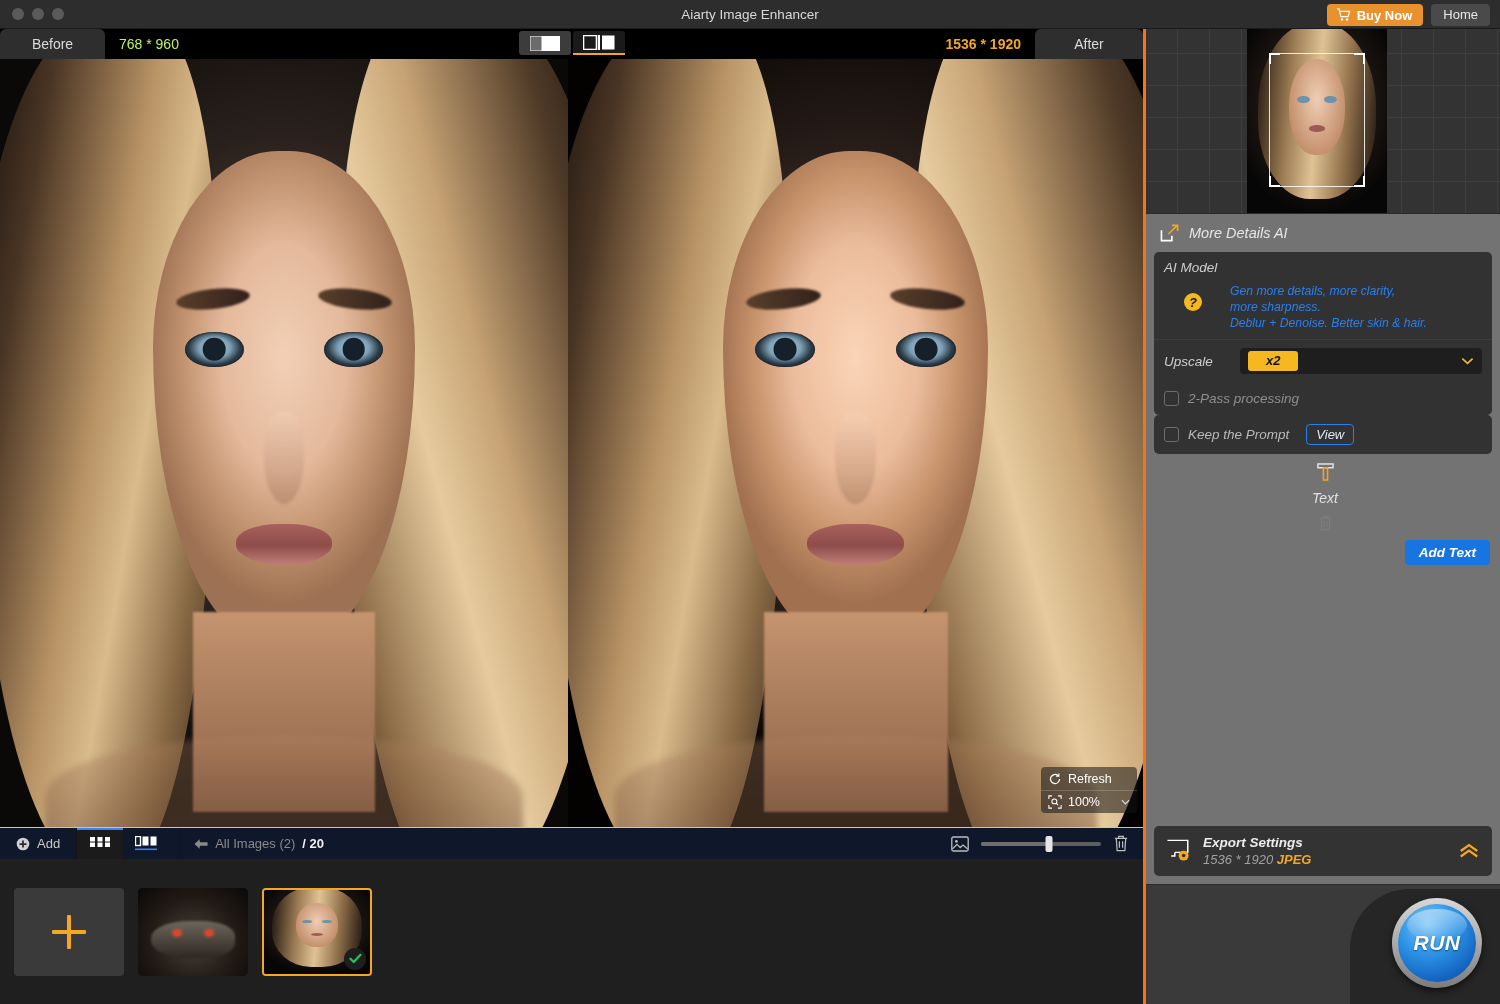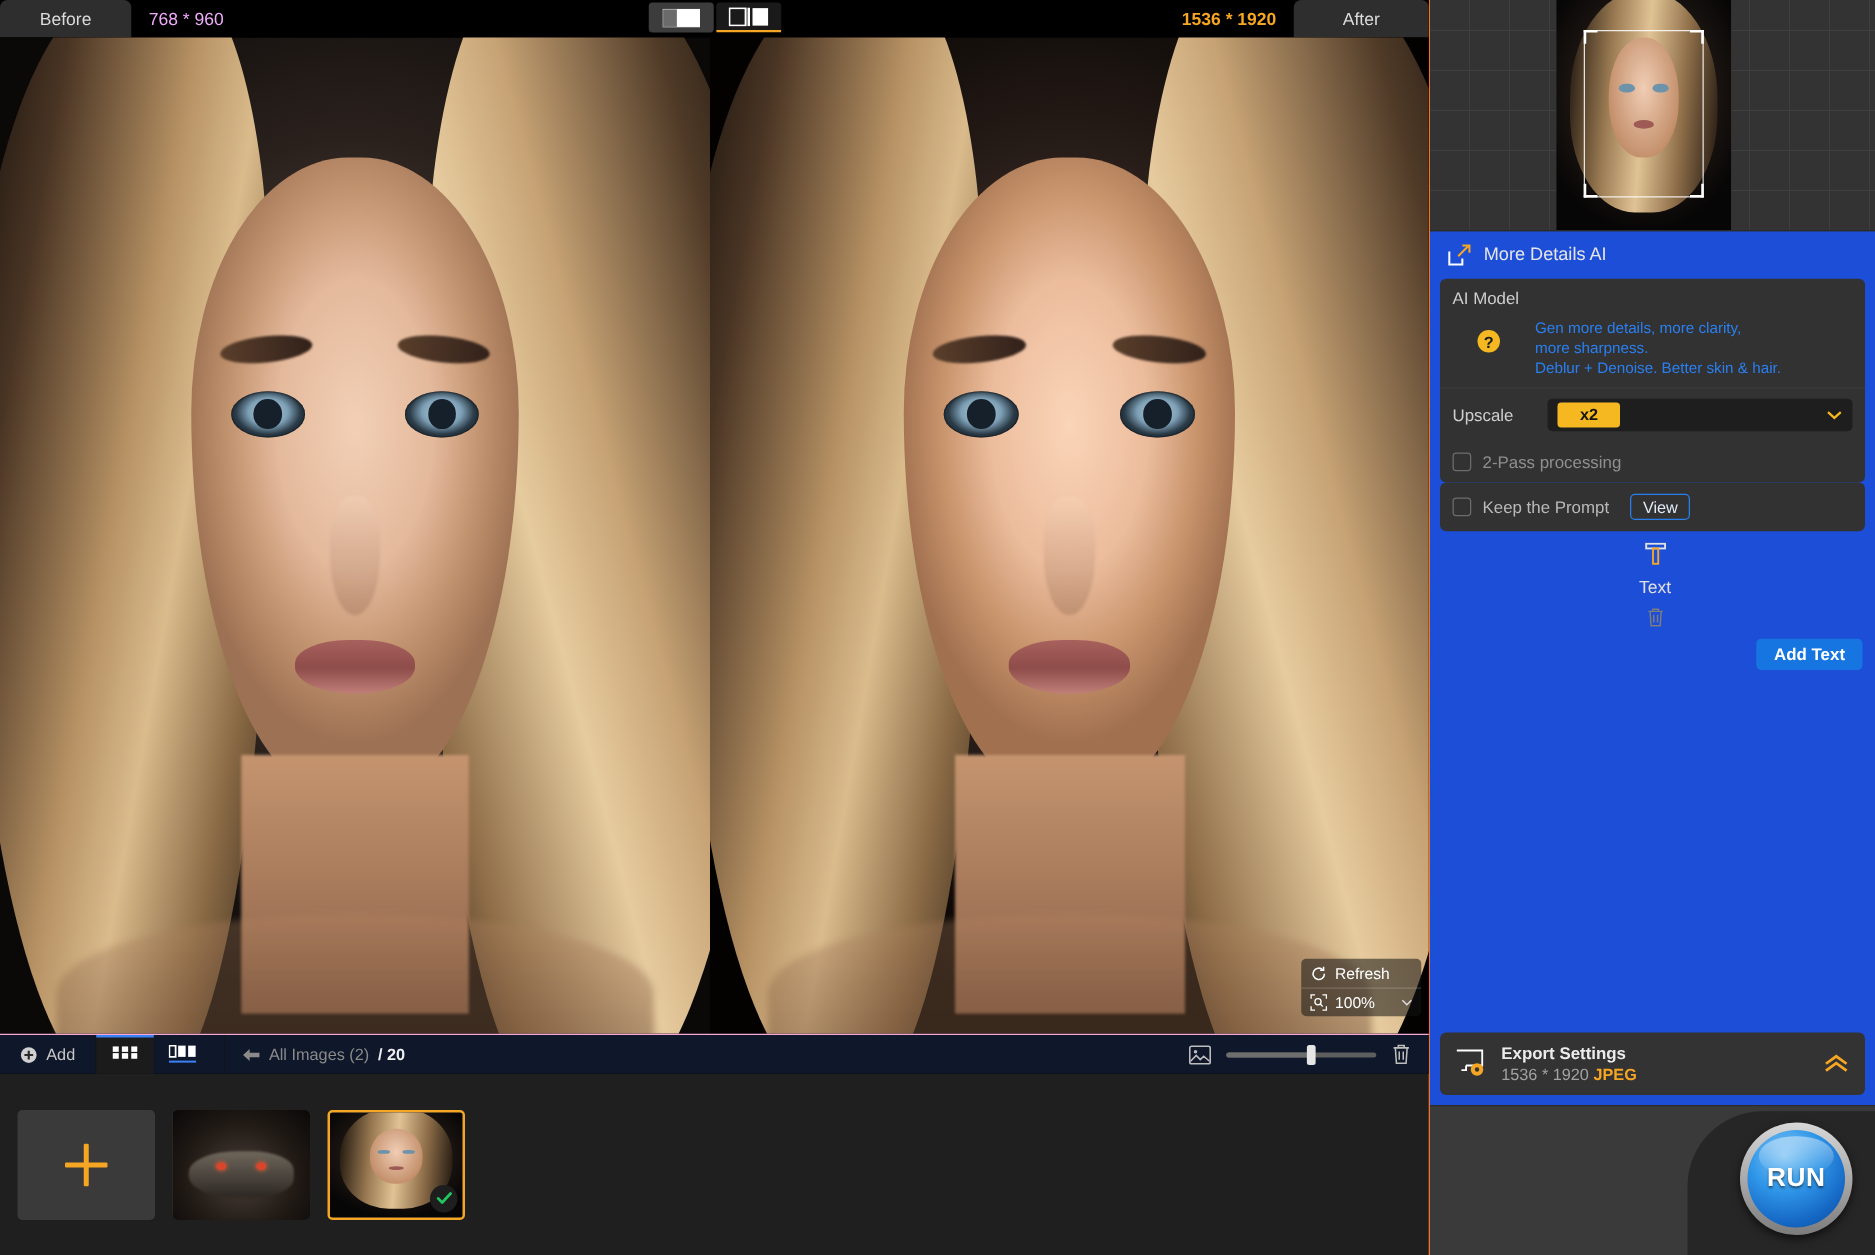--- a/index.html
+++ b/index.html
@@ -48,35 +48,35 @@
   }
   .btn-home {
     background: #4a4a4a; color: #e8e8e8;
     font-size: 13px; border-radius: 4px;
     padding: 3px 12px; height: 22px; line-height: 16px;
   }
 
   
   .body-wrap { display: flex; flex: 1; min-height: 0; }
   .left { width: 1143px; display: flex; flex-direction: column; background: #000; }
-  .right { width: 357px; background: #1d4ed8; display: flex; flex-direction: column; border-left: 1px solid #f97316; }
+  .right { width: 357px; background: #737373; display: flex; flex-direction: column; border-left: 3px solid #f97316; font-style: italic; }
 
   
   .comparebar {
     position: relative; height: 30px; background: #000;
     display: flex; align-items: stretch; flex: none;
   }
   .tab-before, .tab-after {
     background: #2e2e2e; color: #dcdcdc; font-size: 14px;
     display: flex; align-items: center; justify-content: center;
     width: 105px; border-radius: 6px 6px 0 0;
   }
   .tab-after { width: 108px; }
   .dim-before {
-    color: #f0abfc; font-size: 14px; display: flex;
+    color: #bef264; font-size: 14px; display: flex;
     align-items: center; padding-left: 14px;
   }
   .dim-after {
     color: #f5a623; font-size: 14px; font-weight: bold;
     display: flex; align-items: center; padding-right: 14px;
     margin-left: auto;
   }
   .viewmodes {
     position: absolute; left: 50%; transform: translateX(-50%);
     top: 2px; display: flex; gap: 2px;
@@ -306,20 +306,41 @@
     background: linear-gradient(180deg, rgba(255,255,255,.45), rgba(255,255,255,0));
   }
   .run-label { color: #fff; font-size: 21px; font-weight: bold; letter-spacing: .5px; z-index: 2; text-shadow: 0 1px 2px rgba(0,0,0,.5); }
   svg { display: block; }
 </style>
 </head>
 <body>
 
 <div class="app">
 
+  <div class="titlebar">
+    <div class="traffic">
+      <div class="dot"></div>
+      <div class="dot"></div>
+      <div class="dot"></div>
+    </div>
+    <div class="win-title">Aiarty Image Enhancer</div>
+    <div class="tb-right">
+      <div class="btn-buy">
+        <span>
+          <svg width="15" height="14" viewBox="0 0 16 15" fill="none" stroke="#fff" stroke-width="1.3">
+            <path d="M1 1h2.2l2 8.2h7.6l1.8-5.6H4.2"></path>
+            <circle cx="6.4" cy="12.4" r="1.3" fill="#fff" stroke="none"></circle>
+            <circle cx="11.8" cy="12.4" r="1.3" fill="#fff" stroke="none"></circle>
+          </svg>
+        </span>
+        <span>Buy Now</span>
+      </div>
+      <div class="btn-home">Home</div>
+    </div>
+  </div>
 
   <div class="body-wrap">
 
     <div class="left">
 
       <div class="comparebar">
         <div class="tab-before">Before</div>
         <div class="dim-before">768 * 960</div>
 
         <div class="viewmodes">

